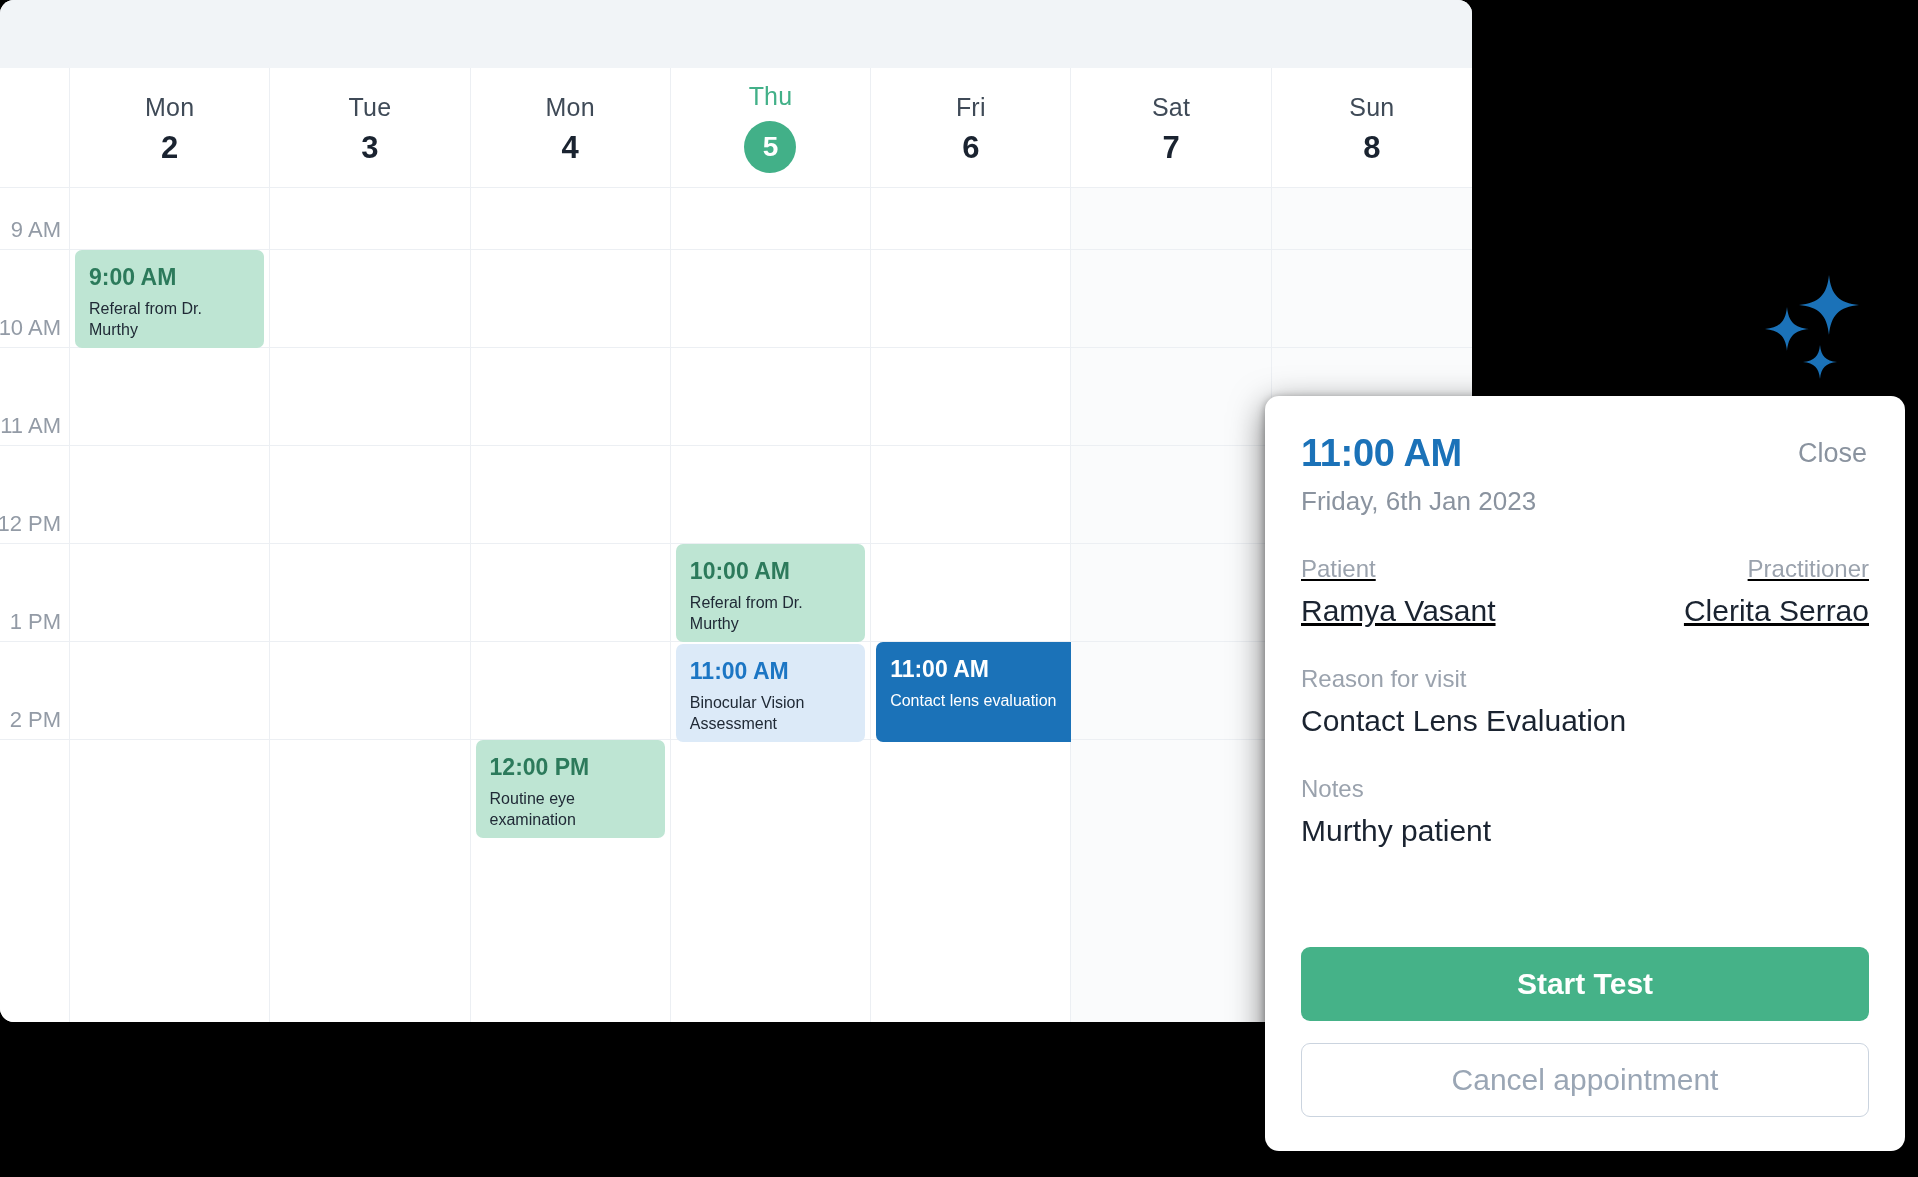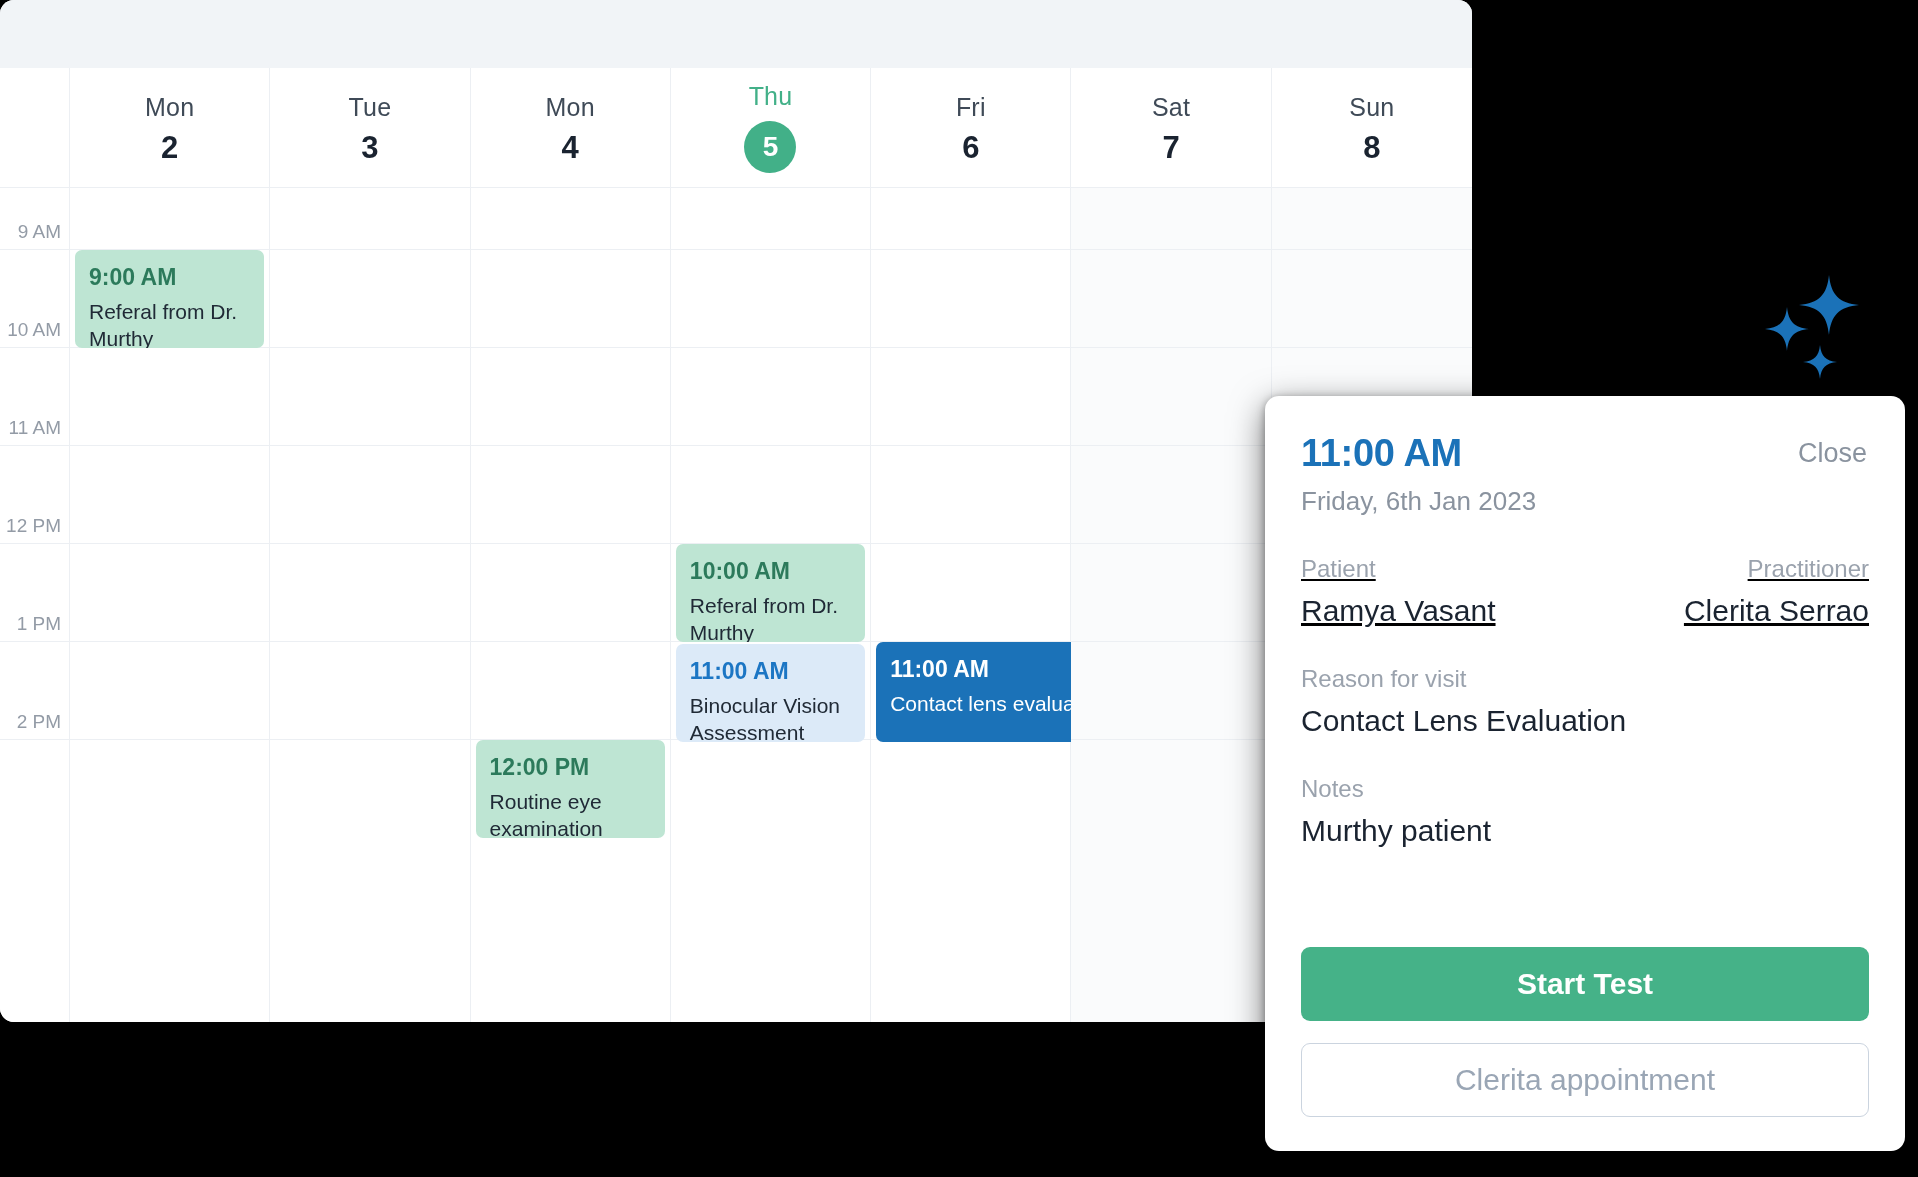--- a/index.html
+++ b/index.html
@@ -116,21 +116,21 @@
   .gutter-slot {
     height: 98px;
     position: relative;
     border-bottom: 1px solid #ECEFF3;
   }
   .gutter-slot:first-child { height: 62px; }
   .gutter-label {
     position: absolute;
     right: 8px;
     bottom: 6px;
-    font-size: 19px;
+    font-size: 22px;
     color: #939BA6;
     white-space: nowrap;
   }
 
   .day-col {
     position: relative;
     border-right: 1px solid #ECEFF3;
     background: #ffffff;
   }
   .day-col:last-child { border-right: none; }
@@ -150,21 +150,21 @@
     padding: 13px 14px 0 14px;
     overflow: hidden;
   }
   .event .ev-time {
     font-size: 23px;
     font-weight: bold;
     line-height: 1.25;
     margin-bottom: 6px;
   }
   .event .ev-title {
-    font-size: 21px;
+    font-size: 16px;
     line-height: 1.32;
     color: #202A36;
   }
   .event.green { background: #BEE5D3; }
   .event.green .ev-time { color: #2C7A5B; }
   .event.lightblue { background: #DCEAF8; }
   .event.lightblue .ev-time { color: #1C76C4; }
   .event.yellow { background: #FAEDC5; }
   .event.yellow .ev-time { color: #8B6C10; }
   .event.solidblue { background: #1B72B8; }
@@ -451,18 +451,18 @@
       <div class="field-value">Contact Lens Evaluation</div>
     </div>
 
     <div class="field-block">
       <div class="field-label">Notes</div>
       <div class="field-value">Murthy patient</div>
     </div>
 
     <div class="panel-actions">
       <button class="btn-primary">Start Test</button>
-      <button class="btn-secondary">Clerita appointment</button>
+      <button class="btn-secondary">Cancel appointment</button>
     </div>
 
   </div>
 
 </div>
 
 </body></html>

